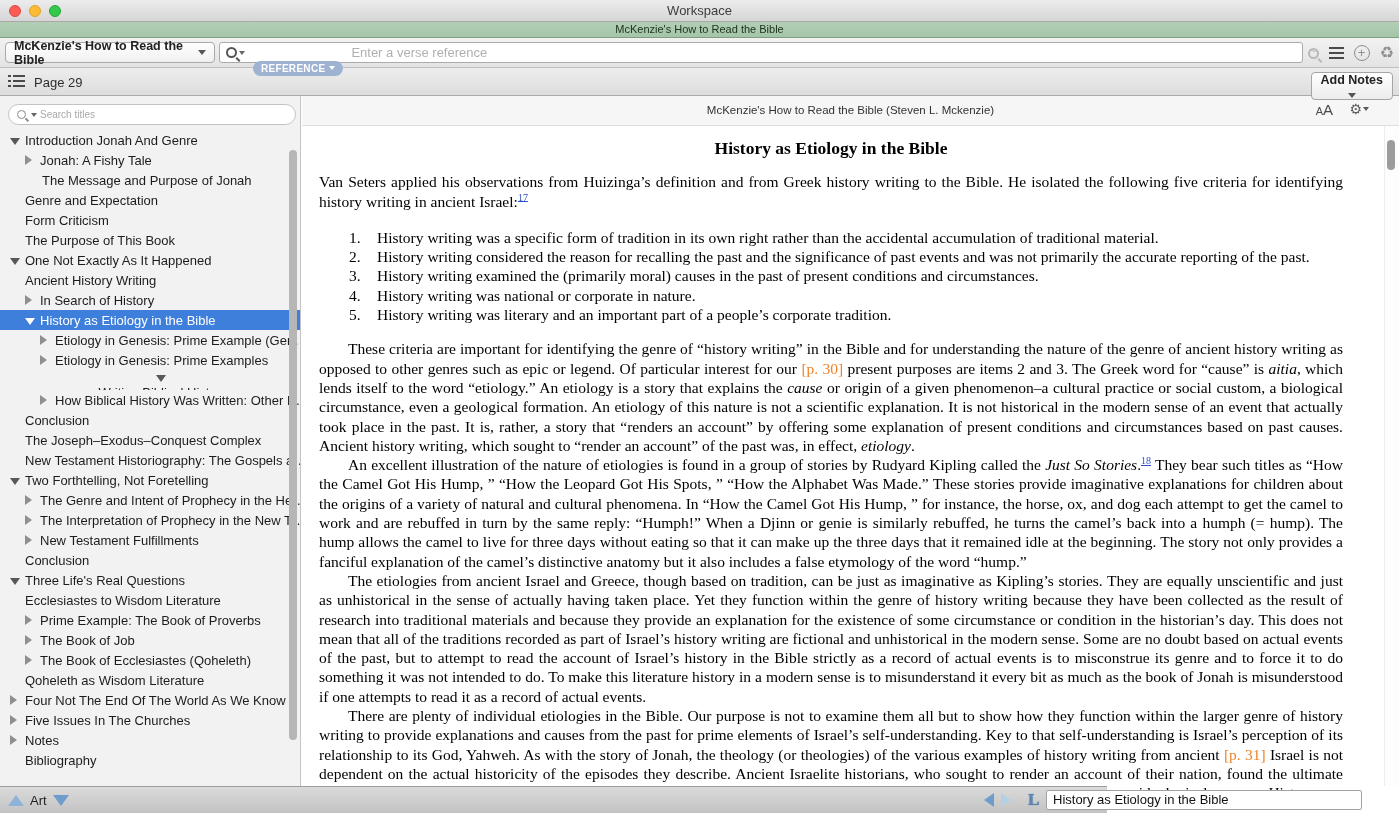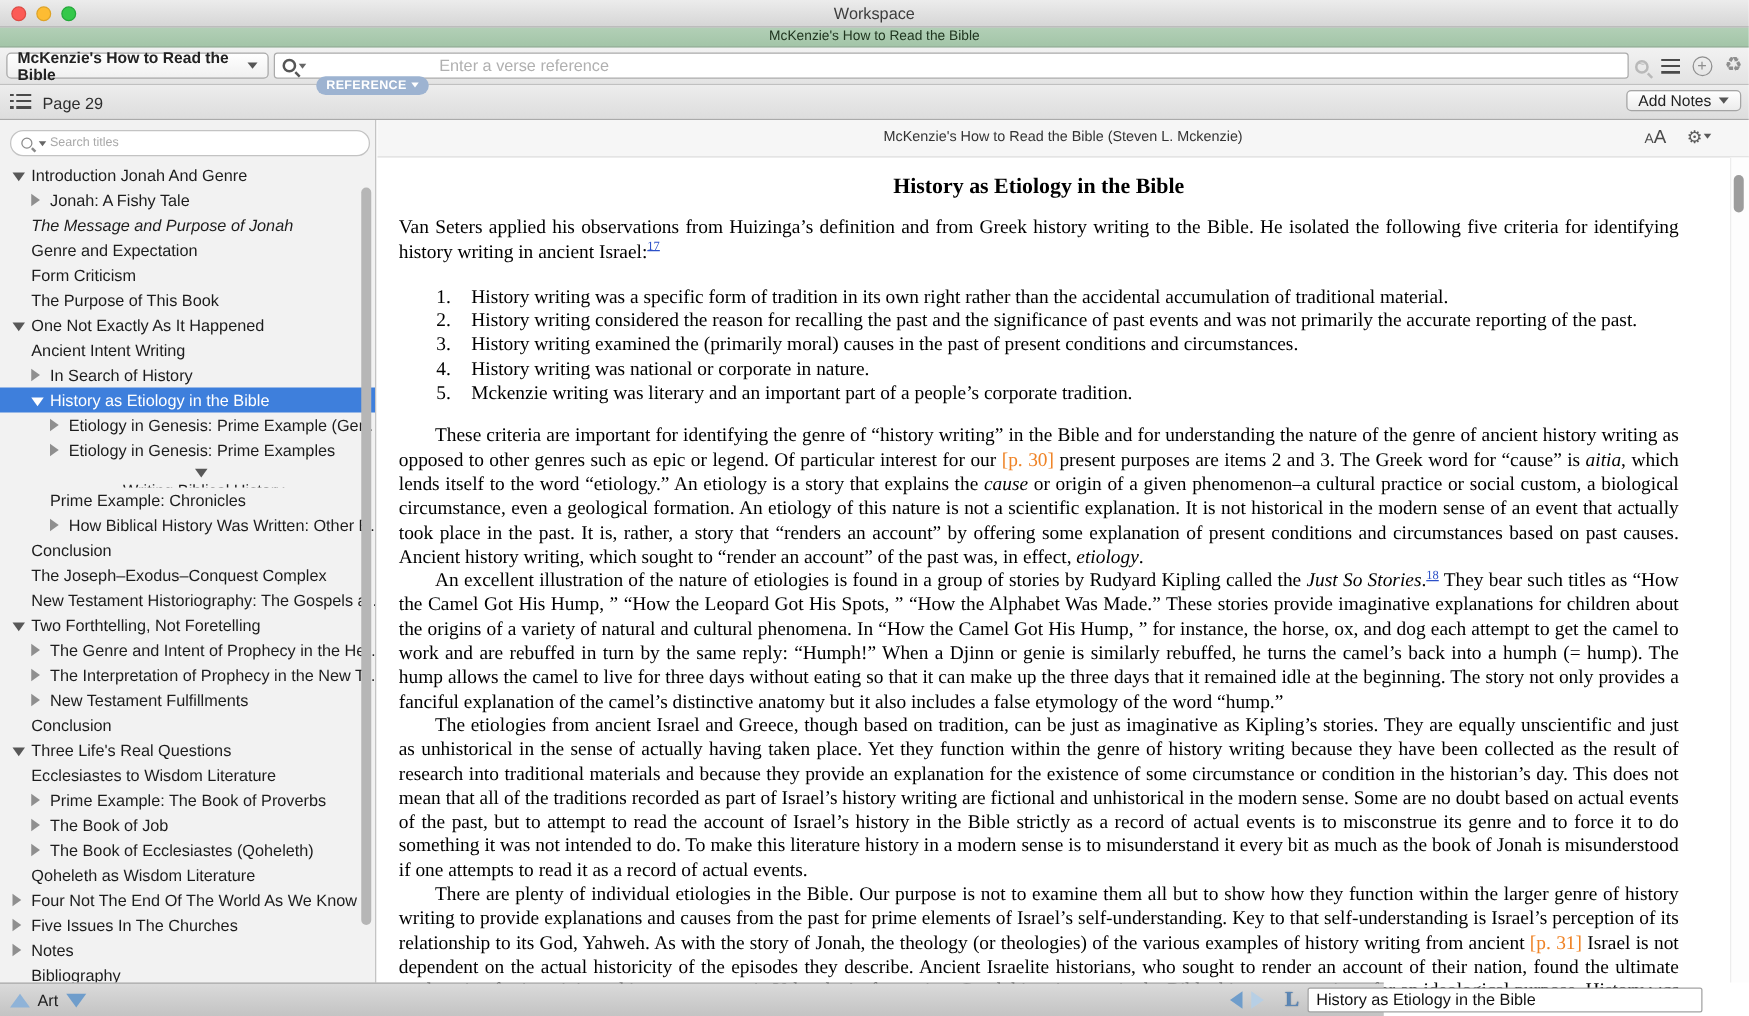--- a/index.html
+++ b/index.html
@@ -53,23 +53,23 @@
 
   
   #subbar { position:absolute; top:68px; left:0; width:1399px; height:28px;
     background:linear-gradient(#ededed,#dddddd); border-bottom:1px solid #aaaaaa; z-index:27; }
   #list-icon { position:absolute; left:8px; top:7px; width:17px; height:13px; }
   #list-icon .dotcol { position:absolute; left:0; top:0; width:3px; height:13px;
     background:repeating-linear-gradient(#4a4a4a 0 2px, transparent 2px 5px); }
   #list-icon .linecol { position:absolute; left:5px; top:0; width:12px; height:13px;
     background:repeating-linear-gradient(#4a4a4a 0 2px, transparent 2px 5px); }
   #page-label { position:absolute; left:34px; top:7px; font-size:13px; color:#2d2d2d; }
-  #add-notes { position:absolute; right:6px; top:4px; height:17px;
+  #add-notes { position:absolute; right:6px; top:4px; height:28px;
     background:linear-gradient(#ffffff,#ececec); border:1px solid #a5a5a5; border-radius:4px;
-    font-size:12.5px; font-weight:normal; color:#222; display:flex; align-items:center; gap:6px; padding:0 9px; }
+    font-size:12.5px; font-weight:bold; color:#222; display:flex; align-items:center; gap:6px; padding:0 9px;flex-direction:column; }
 
   
   #sidebar { position:absolute; top:96px; left:0; width:301px; height:690px;
     background:#f2f2f2; border-right:1px solid #c4c4c4; overflow:hidden; }
   #toc-search { position:absolute; left:8px; top:8px; width:288px; height:21px;
     background:#fff; border:1px solid #c3c3c3; border-radius:11px;
     display:flex; align-items:center; padding:0 8px; gap:3px; }
   #toc-search .lens { width:9px; height:9px; border-width:1.5px; border-color:#8a8a8a; }
   #toc-search .lens::after { width:1.5px; height:4px; background:#8a8a8a; left:8px; top:7px; }
   #toc-search-placeholder { font-size:10px; color:#a9a9a9; }
@@ -191,61 +191,58 @@
   </div>
   <div id="toc-list">
       <div class="toc-row" style="padding-left: 10px;">
         <span class="tri open"></span>
         <span>Introduction Jonah And Genre</span>
       </div>
       <div class="toc-row" style="padding-left: 25px;">
         <span class="tri closed"></span>
         <span>Jonah: A Fishy Tale</span>
       </div>
-      <div class="toc-row" style="padding-left: 25px; font-style: italic;">
+      <div class="toc-row" style="padding-left: 42px;">
         <span>The Message and Purpose of Jonah</span>
       </div>
       <div class="toc-row" style="padding-left: 25px;">
         <span>Genre and Expectation</span>
       </div>
       <div class="toc-row" style="padding-left: 25px;">
         <span>Form Criticism</span>
       </div>
       <div class="toc-row" style="padding-left: 25px;">
         <span>The Purpose of This Book</span>
       </div>
       <div class="toc-row" style="padding-left: 10px;">
         <span class="tri open"></span>
         <span>One Not Exactly As It Happened</span>
       </div>
       <div class="toc-row" style="padding-left: 25px;">
-        <span>Ancient Intent Writing</span>
+        <span>Ancient History Writing</span>
       </div>
       <div class="toc-row" style="padding-left: 25px;">
         <span class="tri closed"></span>
         <span>In Search of History</span>
       </div>
       <div class="toc-row selected" style="padding-left: 25px;">
         <span class="tri open"></span>
         <span>History as Etiology in the Bible</span>
       </div>
       <div class="toc-row" style="padding-left: 40px;">
         <span class="tri closed"></span>
         <span>Etiology in Genesis: Prime Example (Gen…</span>
       </div>
       <div class="toc-row" style="padding-left: 40px;">
         <span class="tri closed"></span>
         <span>Etiology in Genesis: Prime Examples</span>
       </div>
       <div class="toc-row" style="padding-left: 25px; flex-direction: column;">
         <span class="tri open"></span>
         <span>Writing Biblical History</span>
-      </div>
-      <div class="toc-row" style="padding-left: 40px;">
-        <span>Prime Example: Chronicles</span>
       </div>
       <div class="toc-row" style="padding-left: 40px;">
         <span class="tri closed"></span>
         <span>How Biblical History Was Written: Other E…</span>
       </div>
       <div class="toc-row" style="padding-left: 25px;">
         <span>Conclusion</span>
       </div>
       <div class="toc-row" style="padding-left: 25px;">
         <span>The Joseph–Exodus–Conquest Complex</span>
@@ -335,21 +332,21 @@
           <li>
             <span class="num">3.</span>
             <span>History writing examined the (primarily moral) causes in the past of present conditions and circumstances.</span>
           </li>
           <li>
             <span class="num">4.</span>
             <span>History writing was national or corporate in nature.</span>
           </li>
           <li>
             <span class="num">5.</span>
-            <span>Mckenzie writing was literary and an important part of a people’s corporate tradition.</span>
+            <span>History writing was literary and an important part of a people’s corporate tradition.</span>
           </li>
         </ol>
         <p class="indent first"><span>These criteria are important for identifying the genre of “history writing” in the Bible and for understanding the nature of the genre of ancient history writing as opposed to other genres such as epic or legend. Of particular interest for our </span><span class="page-ref">[p. 30]</span><span> present purposes are items 2 and 3. The Greek word for “cause” is </span><em>aitia</em><span>, which lends itself to the word “etiology.” An etiology is a story that explains the </span><em>cause</em><span> or origin of a given phenomenon–a cultural practice or social custom, a biological circumstance, even a geological formation. An etiology of this nature is not a scientific explanation. It is not historical in the modern sense of an event that actually took place in the past. It is, rather, a story that “renders an account” by offering some explanation of present conditions and circumstances based on past causes. Ancient history writing, which sought to “render an account” of the past was, in effect, </span><em>etiology</em><span>.</span></p>
         <p class="indent"><span>An excellent illustration of the nature of etiologies is found in a group of stories by Rudyard Kipling called the </span><em>Just So Stories</em><span>.</span><span class="sup-link">18</span><span> They bear such titles as “How the Camel Got His Hump, ” “How the Leopard Got His Spots, ” “How the Alphabet Was Made.” These stories provide imaginative explanations for children about the origins of a variety of natural and cultural phenomena. In “How the Camel Got His Hump, ” for instance, the horse, ox, and dog each attempt to get the camel to work and are rebuffed in turn by the same reply: “Humph!” When a Djinn or genie is similarly rebuffed, he turns the camel’s back into a humph (= hump). The hump allows the camel to live for three days without eating so that it can make up the three days that it remained idle at the beginning. The story not only provides a fanciful explanation of the camel’s distinctive anatomy but it also includes a false etymology of the word “hump.”</span></p>
         <p class="indent"><span>The etiologies from ancient Israel and Greece, though based on tradition, can be just as imaginative as Kipling’s stories. They are equally unscientific and just as unhistorical in the sense of actually having taken place. Yet they function within the genre of history writing because they have been collected as the result of research into traditional materials and because they provide an explanation for the existence of some circumstance or condition in the historian’s day. This does not mean that all of the traditions recorded as part of Israel’s history writing are fictional and unhistorical in the modern sense. Some are no doubt based on actual events of the past, but to attempt to read the account of Israel’s history in the Bible strictly as a record of actual events is to misconstrue its genre and to force it to do something it was not intended to do. To make this literature history in a modern sense is to misunderstand it every bit as much as the book of Jonah is misunderstood if one attempts to read it as a record of actual events.</span></p>
         <p class="indent"><span>There are plenty of individual etiologies in the Bible. Our purpose is not to examine them all but to show how they function within the larger genre of history writing to provide explanations and causes from the past for prime elements of Israel’s self-understanding. Key to that self-understanding is Israel’s perception of its relationship to its God, Yahweh. As with the story of Jonah, the theology (or theologies) of the various examples of history writing from ancient </span><span class="page-ref">[p. 31]</span><span> Israel is not dependent on the actual historicity of the episodes they describe. Ancient Israelite historians, who sought to render an account of their nation, found the ultimate explanation for its origin and its present state in Yahweh. As for ancient Greek historians, so in the Bible, history was written for an ideological purpose. History </span><em>was</em><span> theology.</span></p>
       </div>
   </div>
   <div id="reader-scrolltrack">
     <div id="reader-scrollthumb"></div>

